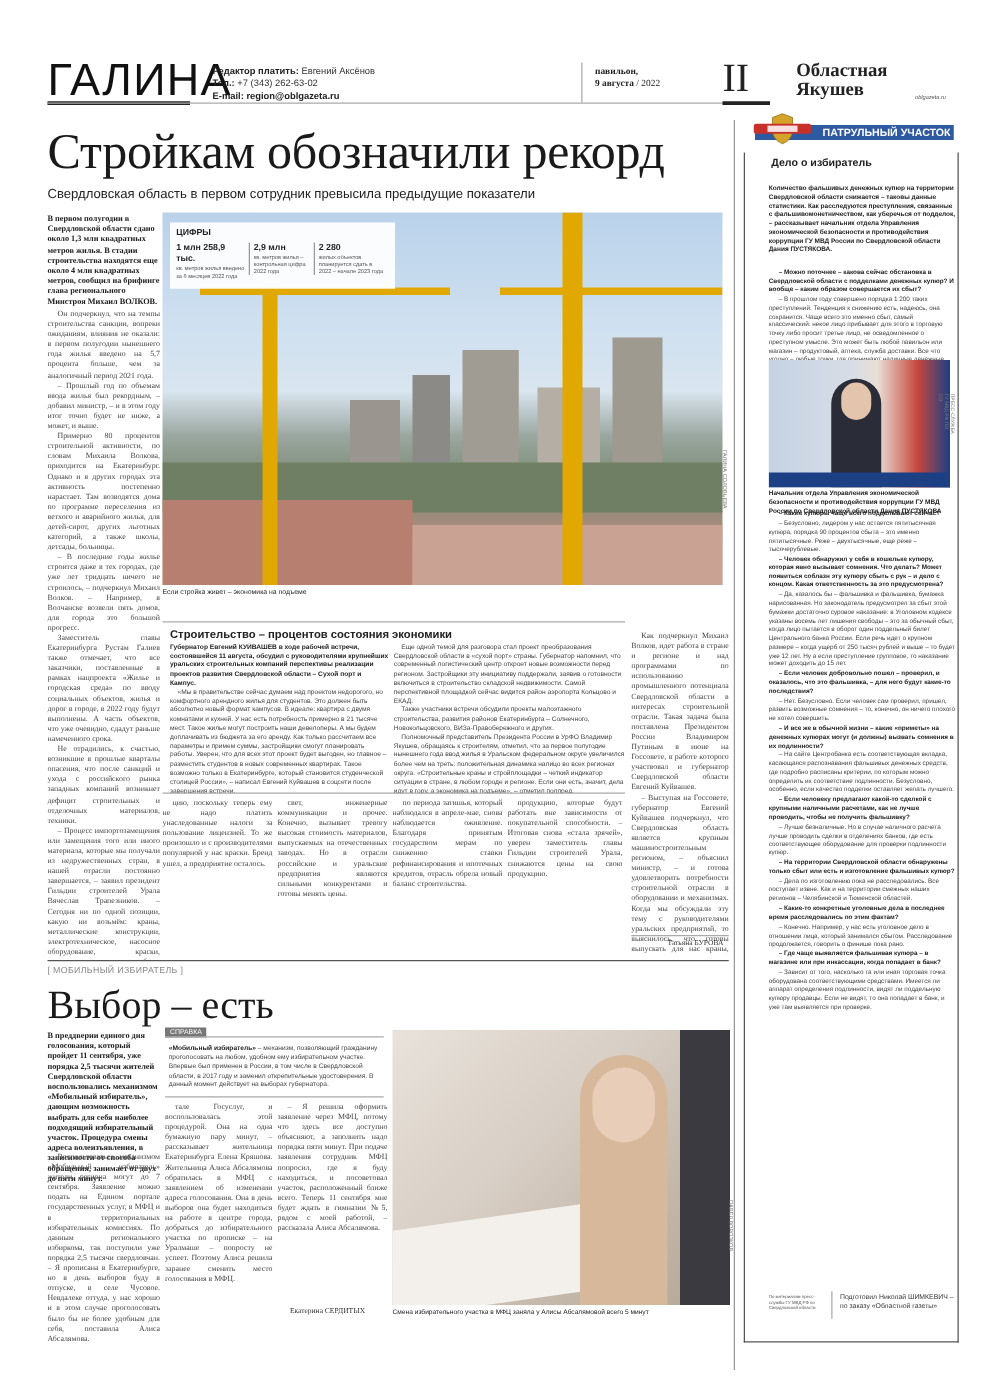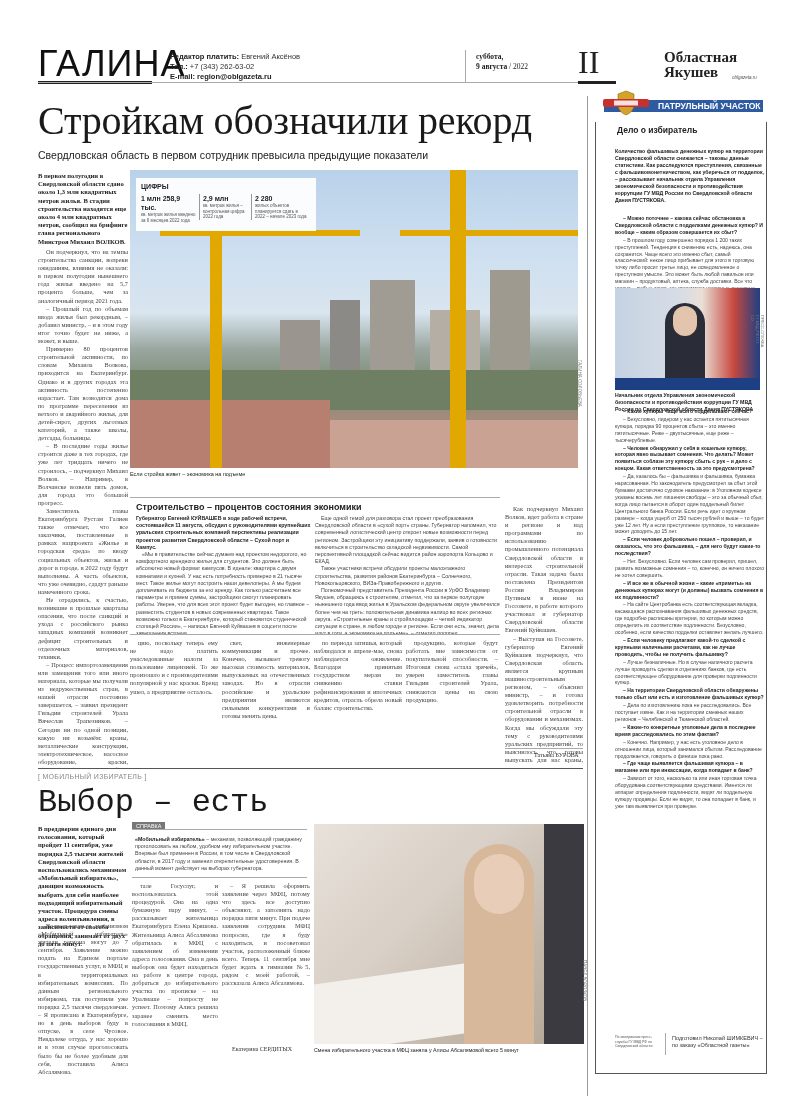--- a/index.html
+++ b/index.html
@@ -9,21 +9,21 @@
   
   #rubric { left: 38px; top: 46px; font-family: "Liberation Sans", sans-serif; font-size: 36px; letter-spacing: 1px; line-height: 36px; color: #111; font-weight: 300; }
   #rubric-underline { left: 38px; top: 81px; width: 114px; height: 3px; background: #222; }
   #header-rule { left: 38px; top: 82px; width: 557px; height: 1px; background: #aaa; }
   #editor-info { left: 170px; top: 52px; font-size: 7.5px; line-height: 10px; font-family: "Liberation Sans", sans-serif; color: #333; }
   #editor-info b { color: #222; }
   #date-divider { left: 465px; top: 50px; width: 1px; height: 32px; background: #aaa; }
   #date-block { left: 476px; top: 52px; font-size: 7.5px; line-height: 10px; font-family: "Liberation Serif", serif; font-weight: bold; }
   #page-num { left: 578px; top: 46px; font-size: 32px; line-height: 32px; font-family: "Liberation Serif", serif; }
   #page-num-underline { left: 578px; top: 81px; width: 38px; height: 3px; background: #222; }
-  #logo { left: 664px; top: 50px; font-family: "Liberation Serif", serif; font-weight: bold; font-size: 15px; line-height: 15px; color: #222; }
+  #logo { left: 637px; top: 50px; font-family: "Liberation Serif", serif; font-weight: bold; font-size: 15px; line-height: 15px; color: #222; }
   #logo-url { left: 732px; top: 75px; font-size: 4.5px; color: #555; font-style: italic; font-family: "Liberation Sans", sans-serif; }
 
   
   #headline { left: 38px; top: 98px; font-family: "Liberation Serif", serif; font-size: 40px; line-height: 46px; color: #1a1a1a; letter-spacing: -0.2px; }
   #subhead { left: 38px; top: 149px; font-size: 10.5px; font-family: "Liberation Sans", sans-serif; color: #222; }
   #vert-divider { left: 587px; top: 96px; width: 1px; height: 1000px; background: #999; }
 
   .col-text { font-size: 6.3px; line-height: 8.1px; color: #444; text-align: justify; font-family: "Liberation Serif", serif; overflow: hidden; }
   .col-text p { text-indent: 8px; }
   .lead { font-size: 6.6px; line-height: 8.2px; font-weight: bold; color: #222; font-family: "Liberation Serif", serif; }
@@ -57,21 +57,21 @@
   #col3 { left: 222px; top: 639px; width: 88px; height: 120px; }
   #col4 { left: 314px; top: 639px; width: 88px; height: 120px; }
   #col5 { left: 406px; top: 639px; width: 92px; height: 120px; }
 
   #author1 { left: 534px; top: 752px; font-size: 6px; font-family: "Liberation Serif", serif; color: #333; }
   #author1-rule { left: 505px; top: 748px; width: 78px; height: 1px; background: #aaa; }
 
   
   #story2-rule { left: 38px; top: 768px; width: 545px; height: 1px; background: #555; }
   #tag2 { left: 38px; top: 773px; font-size: 7px; color: #888; font-family: "Liberation Sans", sans-serif; letter-spacing: 0.3px; }
-  #headline2 { left: 38px; top: 785px; font-size: 32px; line-height: 36px; font-family: Liberation Mono, monospace; color: #1a1a1a; }
+  #headline2 { left: 38px; top: 785px; font-size: 32px; line-height: 36px; font-family: Liberation Serif, serif; color: #1a1a1a; }
   #lead2 { left: 38px; top: 825px; width: 90px; }
   #col2-1 { left: 38px; top: 922px; width: 90px; height: 175px; }
 
   #ref-tag { left: 132px; top: 822px; background: #777; color: #fff; font-size: 5.5px; padding: 0 4px; font-family: "Liberation Sans", sans-serif; height: 8px; line-height: 8px; }
   #ref-rule { left: 132px; top: 829px; width: 175px; height: 1px; background: #aaa; }
   #ref-text { left: 135px; top: 836px; width: 172px; font-size: 5.3px; line-height: 7.2px; font-family: "Liberation Sans", sans-serif; color: #444; }
   #ref-text b { color: #222; }
   #ref-bottom { left: 132px; top: 877px; width: 175px; height: 1px; background: #aaa; }
 
   #col2-2 { left: 132px; top: 882px; width: 86px; height: 160px; }
@@ -108,21 +108,21 @@
 <div class="abs" id="rubric">ГАЛИНА</div>
 <div class="abs" id="rubric-underline"></div>
 <div class="abs" id="header-rule"></div>
 <div class="abs" id="editor-info">
   <div><b>Редактор платить:</b> <span>Евгений Аксёнов</span></div>
   <div><b>Тел.:</b> <span>+7 (343)  262-63-02</span></div>
   <div><b>E-mail:</b> <b>region@oblgazeta.ru</b></div>
 </div>
 <div class="abs" id="date-divider"></div>
 <div class="abs" id="date-block">
-  <div>суббота,</div>
+  <div>павильон,</div>
   <div><span>9 августа</span> <span style="font-weight:normal">/ 2022</span></div>
 </div>
 <div class="abs" id="page-num">II</div>
 <div class="abs" id="page-num-underline"></div>
 <div class="abs" id="logo">
   <div>Областная</div>
   <div>Якушев</div>
 </div>
 <div class="abs" id="logo-url">oblgazeta.ru</div>
 

